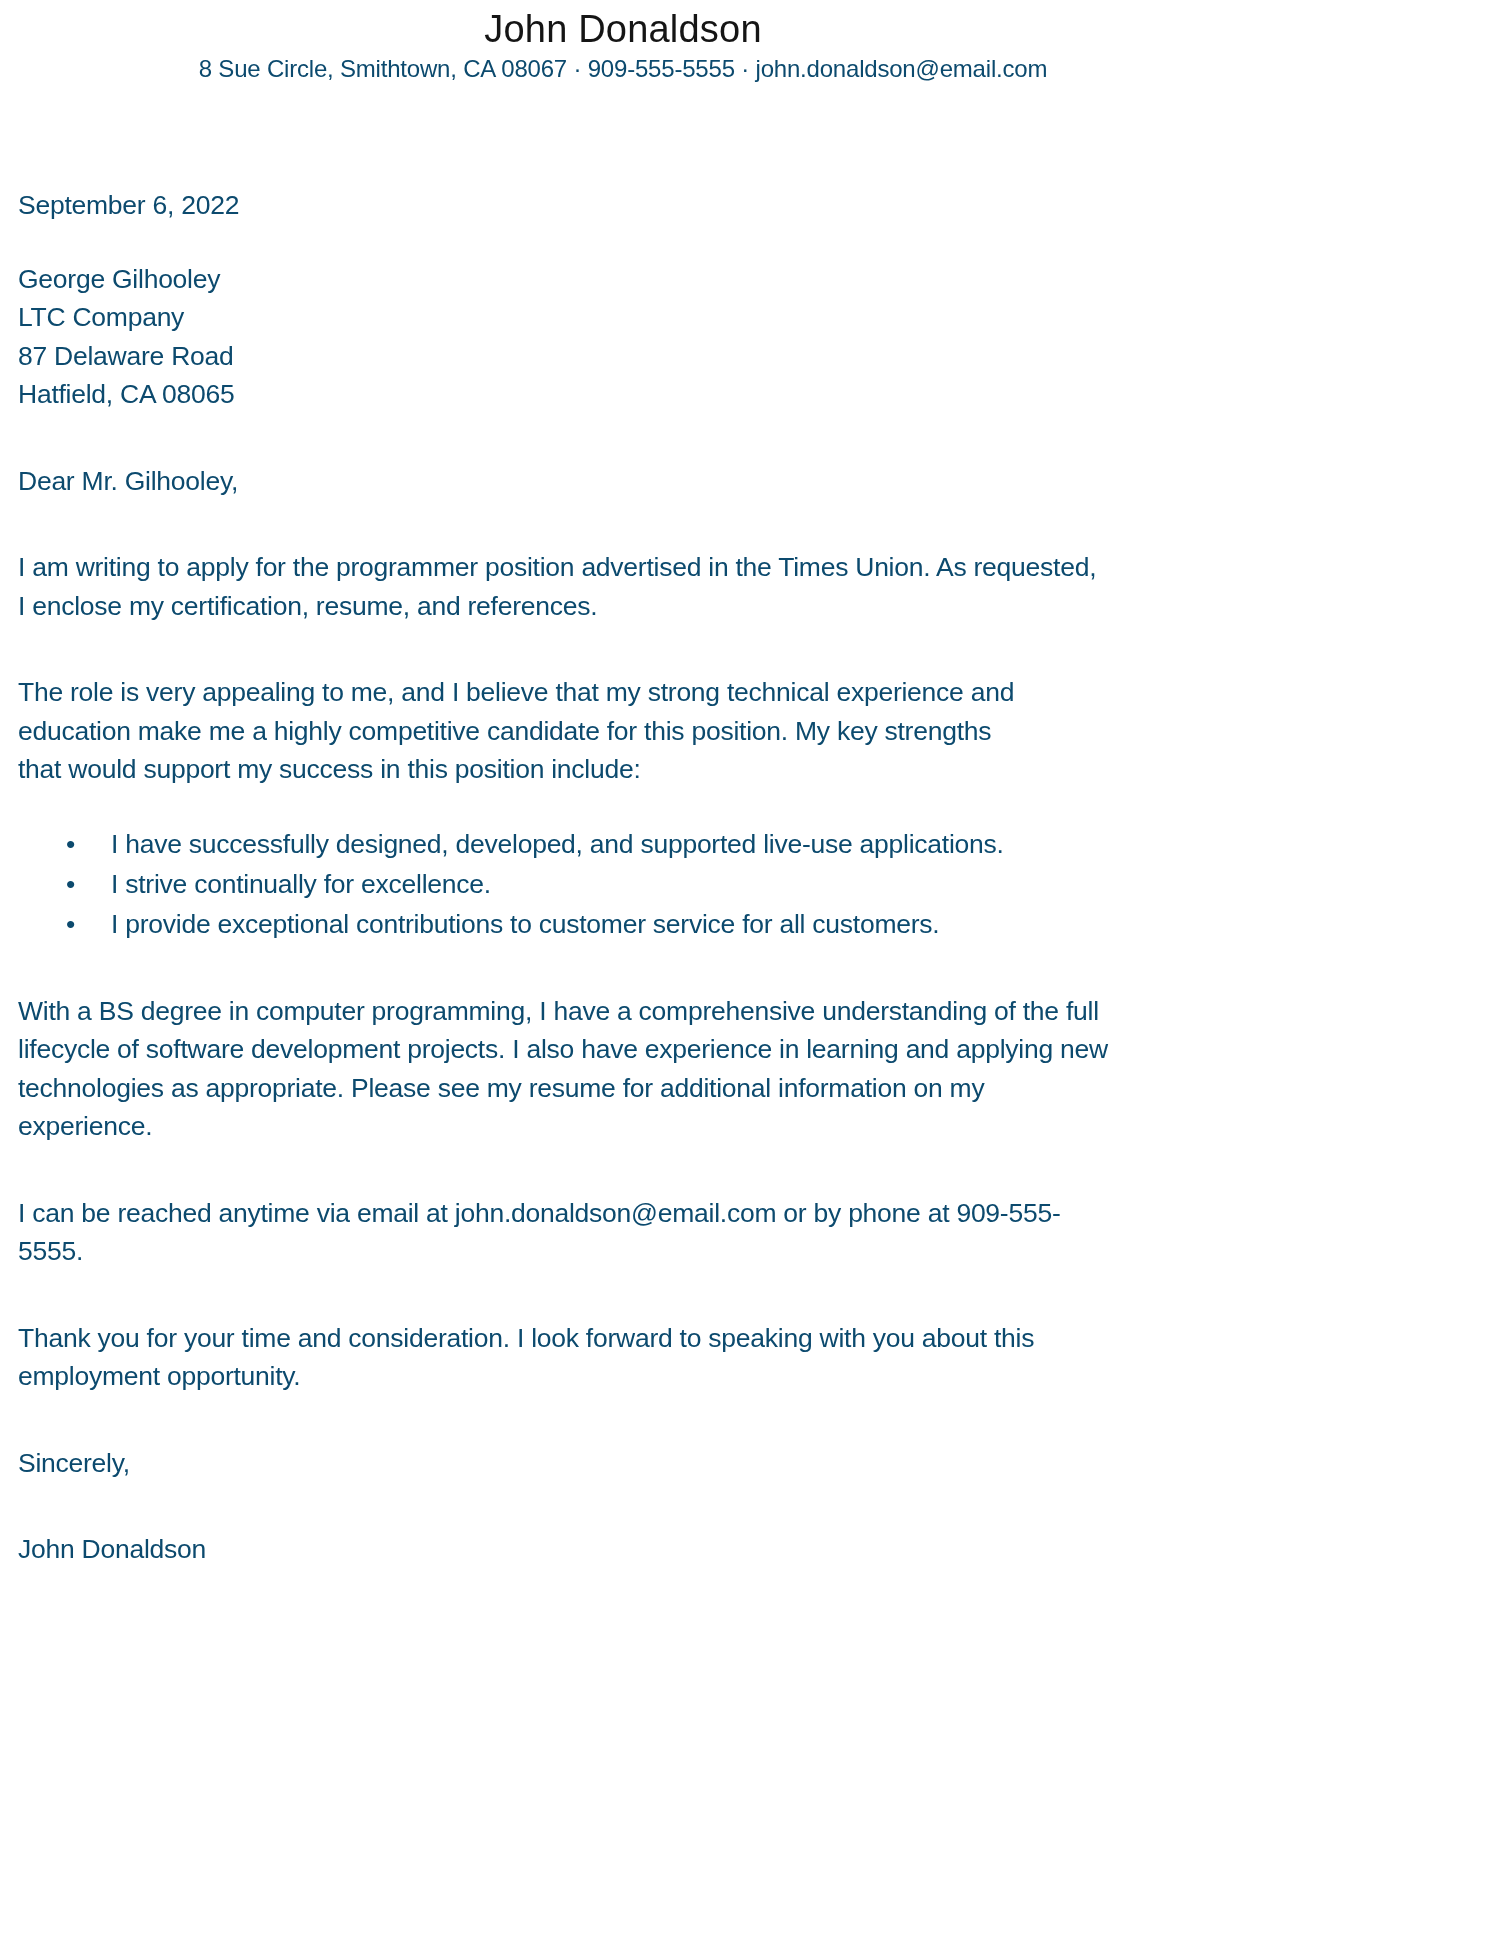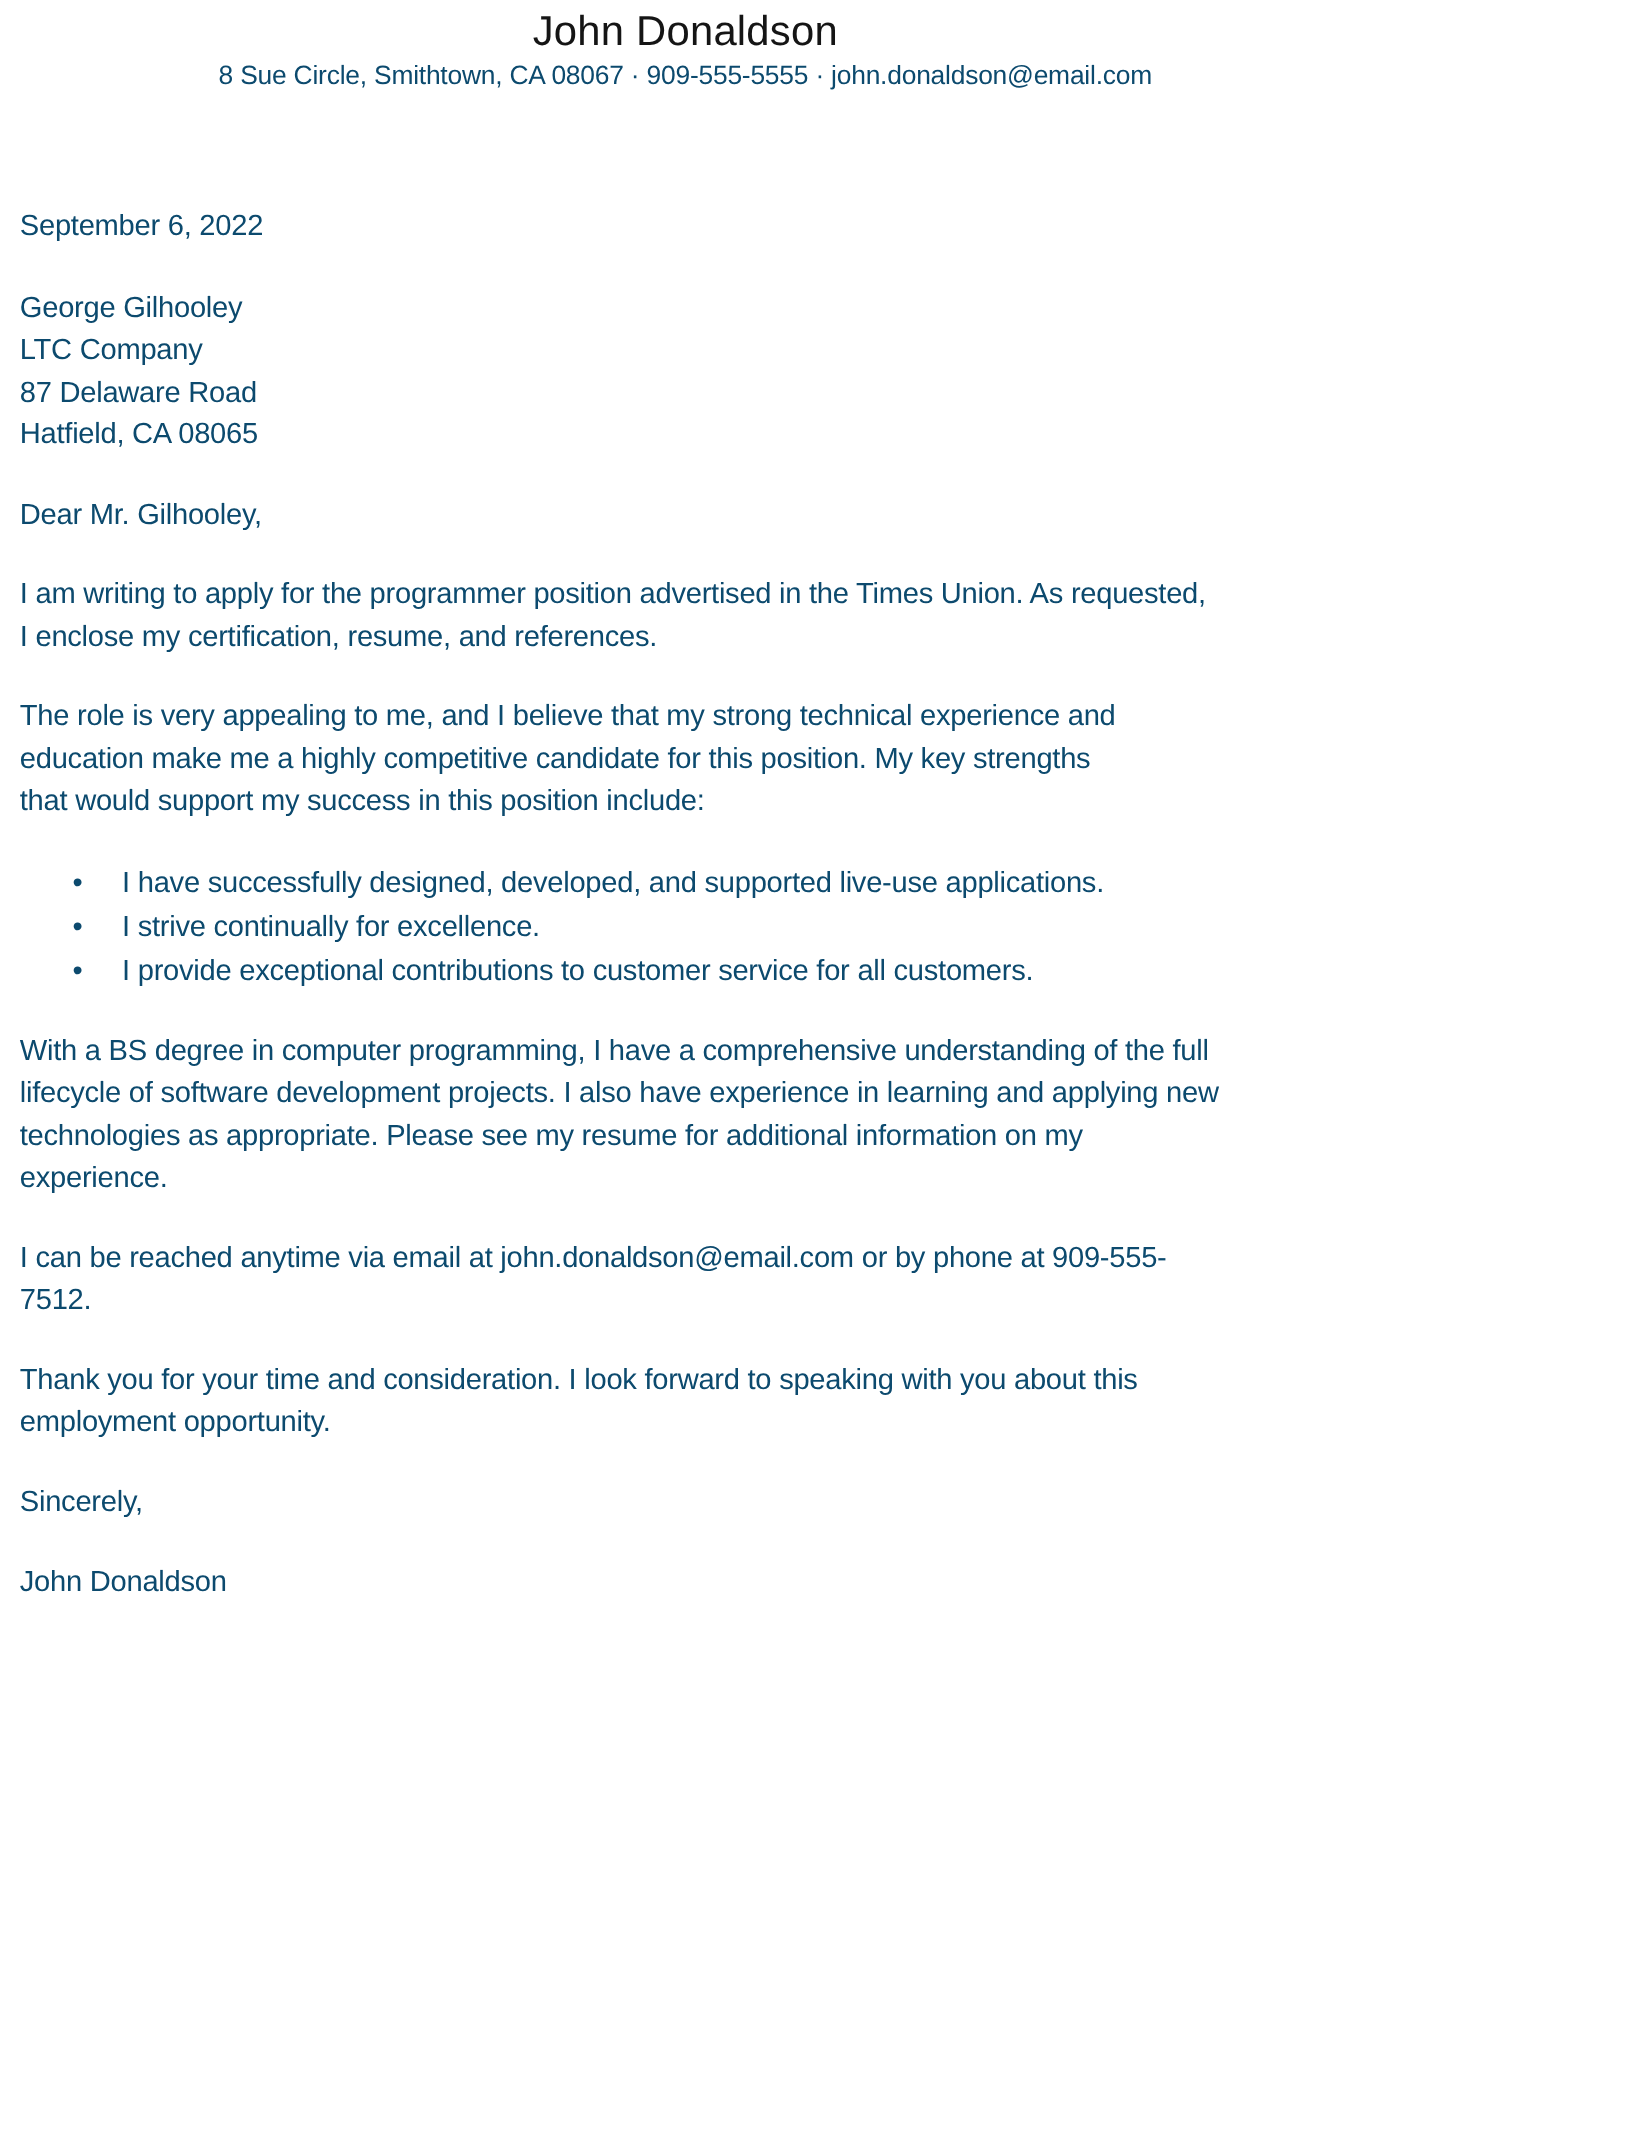--- a/index.html
+++ b/index.html
@@ -47,21 +47,21 @@
   
   .letter-body {
     width: 1245px;
     font-size: 26.5px;
     line-height: 38.5px;
     letter-spacing: -0.25px;
     color: #0c4a6e;
   }
 
   .block {
-    margin-top: 34px;
+    margin-top: 48px;
     white-space: pre-line;
   }
 
   .date-block {
     margin-top: 100px;
   }
 
   .recipient-block { margin-top: 35px; }
   .recipient-block div { white-space: normal; }
 
@@ -132,21 +132,21 @@
         <span>I provide exceptional contributions to customer service for all customers.</span>
       </li>
     </ul>
 
     <div class="block">With a BS degree in computer programming, I have a comprehensive understanding of the full
 lifecycle of software development projects. I also have experience in learning and applying new
 technologies as appropriate. Please see my resume for additional information on my
 experience.</div>
 
     <div class="block">I can be reached anytime via email at john.donaldson@email.com or by phone at 909-555-
-7512.</div>
+5555.</div>
 
     <div class="block">Thank you for your time and consideration. I look forward to speaking with you about this
 employment opportunity.</div>
 
     <div class="block">Sincerely,</div>
 
 
     <div class="block">John Donaldson</div>
 
   </div>

